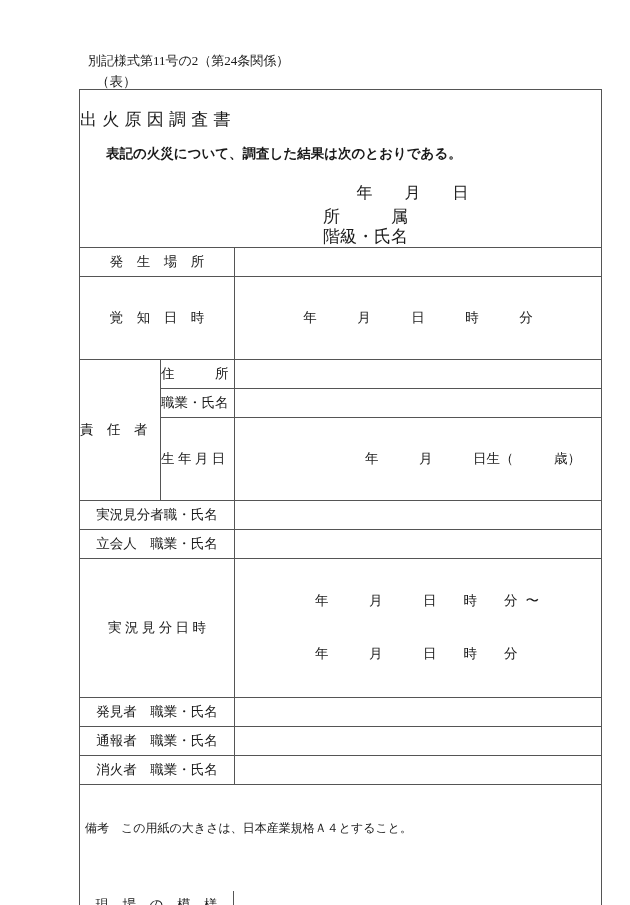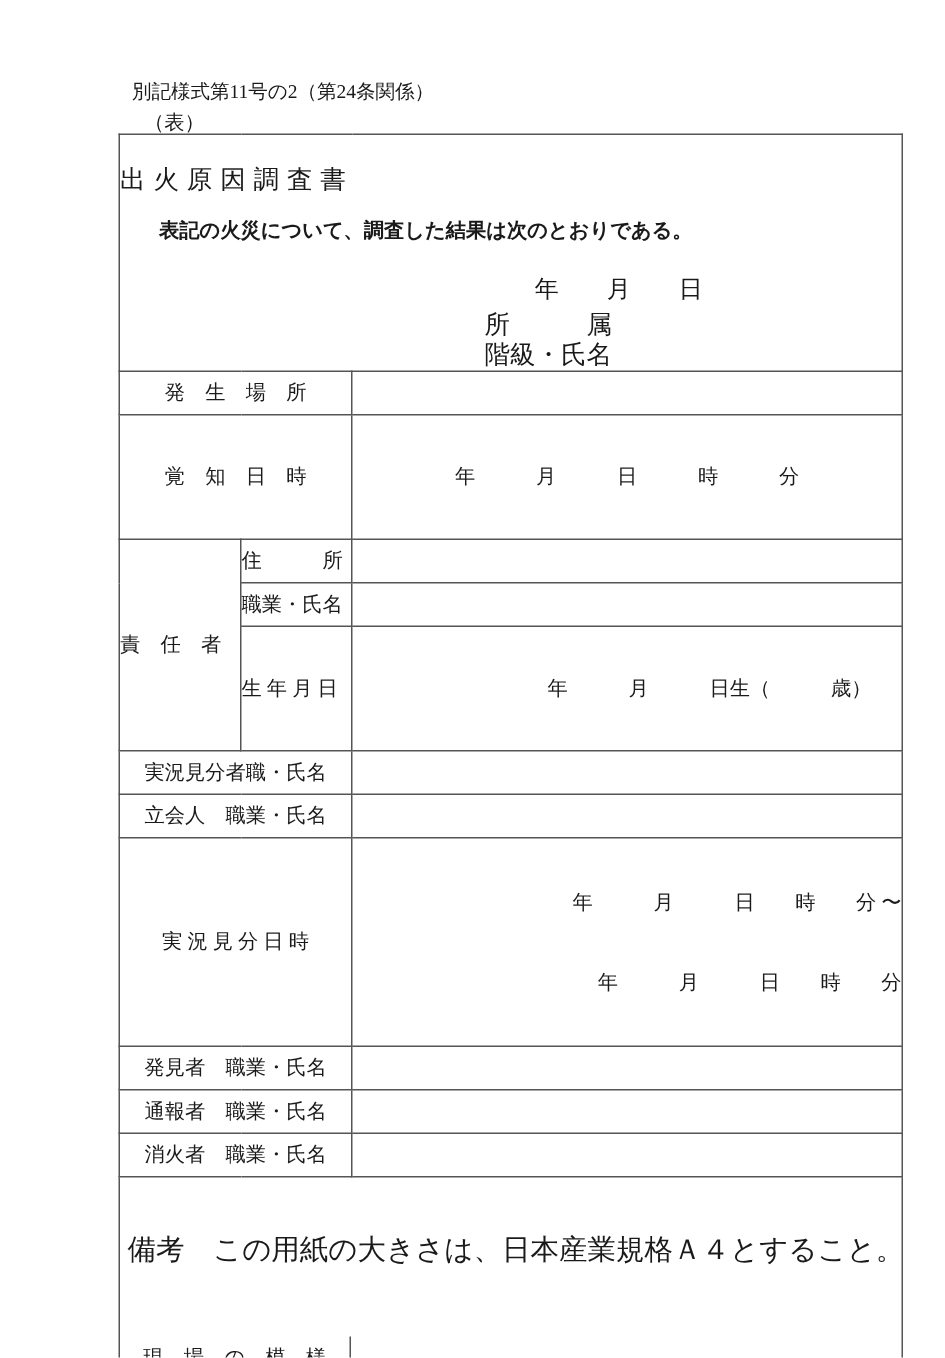--- a/index.html
+++ b/index.html
@@ -109,23 +109,24 @@
     height: 28px;
     padding: 0 6px;
     white-space: pre;
   }
   .value-inline {
     display: block;
     text-align: center;
   }
   .value-2line {
     line-height: 21px;
-    text-align: right;
+    text-align: left;
     padding-left: 80px;
     white-space: pre;
+    font-family: Liberation Mono, monospace;
   }
   .value-dob {
     display: block;
     text-align: left;
     padding-left: 130px;
   }
 
   
   .open-cell {
     height: 240px;
@@ -142,21 +143,21 @@
     text-align: center;
     white-space: pre;
     font-size: 13.5px;
   }
 
   
   .footnote {
     position: absolute;
     left: 85px;
     top: 820px;
-    font-size: 19px;
+    font-size: 12px;
     white-space: pre;
   }
 </style>
 </head>
 <body>
 
 <div class="form-meta">別記様式第11号の2（第24条関係）</div>
 <div class="form-meta-sub">（表）</div>
 
 <table class="form-table">

